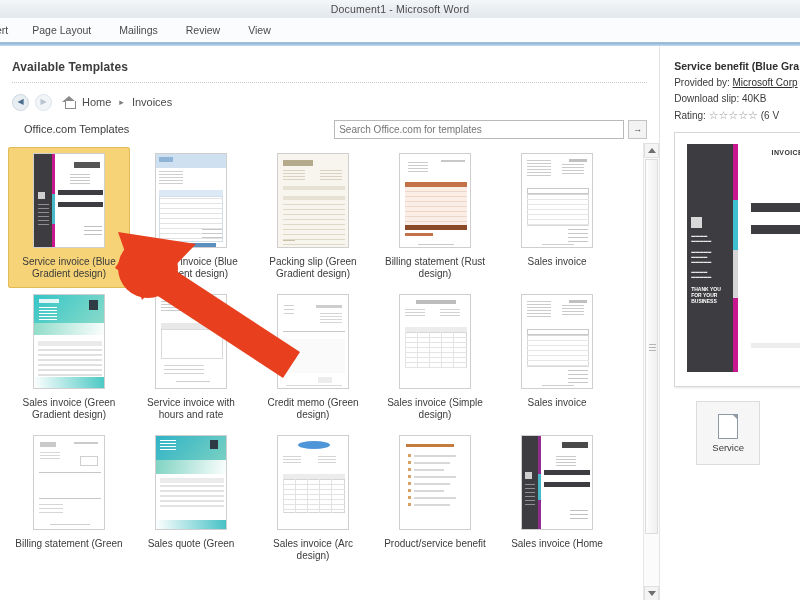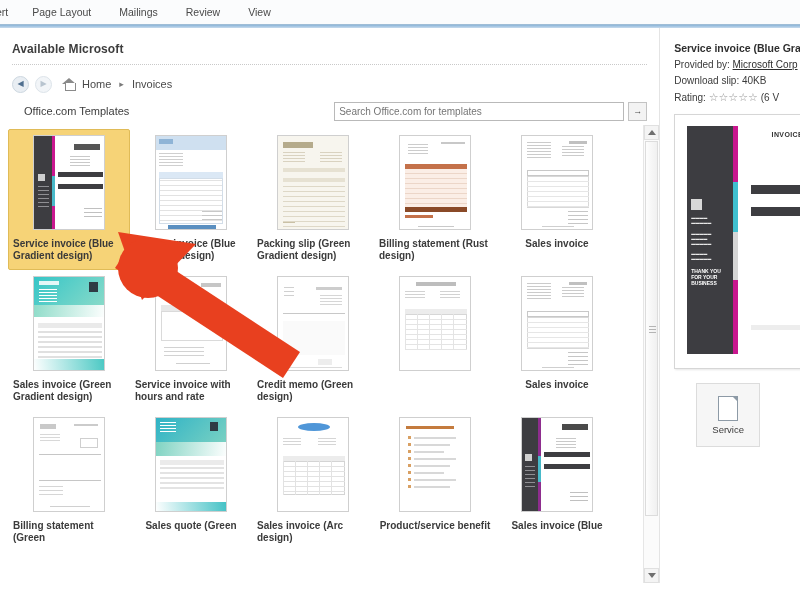--- a/index.html
+++ b/index.html
@@ -109,21 +109,21 @@
   .tpl.selected{
     background:#f6d377;border:1px solid #e0bb57;border-radius:2px;
     padding:5px 3px 7px 3px;
   }
   .thumb{
     width:72px;height:95px;background:#fff;border:1px solid #cfcfcf;
     position:relative;overflow:hidden;box-sizing:border-box;
   }
   .tpl-label{
     margin-top:8px;font-size:10px;line-height:12px;color:#3b3b3b;
-    max-width:112px;font-weight:bold;
+    text-align:center;max-width:112px;
   }
   .tpl.selected .tpl-label{color:#3a3a3a;}
 
   
   .m{position:absolute;}
 
   
   .vscroll{
     position:absolute;right:0;top:0;width:15px;height:100%;
     background:#fbfbfb;border-left:1px solid #e6e6e6;
@@ -189,35 +189,38 @@
   .dl-label{font-size:9.5px;color:#3b3b3b;}
 
   
   .arrow-svg{position:absolute;left:0;top:0;width:800px;height:600px;pointer-events:none;}
 </style>
 </head>
 <body>
 
 <div class="app">
 
+  <div class="titlebar">
+    <span>Document1  -  Microsoft Word</span>
+  </div>
 
   <div class="ribbon" id="ribbon">
       <div class="ribbon-tab clipped">ert</div>
       <div class="ribbon-tab">Page Layout</div>
       <div class="ribbon-tab">Mailings</div>
       <div class="ribbon-tab">Review</div>
       <div class="ribbon-tab">View</div>
     </div>
   <div class="ribbon-accent"></div>
 
   <div class="backstage">
 
     <div class="left-pane">
 
-      <div class="avail-title">Available Microsoft</div>
+      <div class="avail-title">Available Templates</div>
       <div class="dotted-sep"></div>
 
       <div class="nav-bar">
         <div class="nav-arrow">◀</div>
         <div class="nav-arrow dim">▶</div>
         <div class="home-icon">
           <div class="roof"></div>
             <div class="body"></div>
         </div>
         <span class="crumb">Home</span>
@@ -456,20 +459,21 @@
                   <div class="m" style="left: 5px; top: 62px; width: 62px; height: 1px; background: rgb(228, 228, 228);"></div>
                   <div class="m" style="left: 5px; top: 67px; width: 62px; height: 1px; background: rgb(228, 228, 228);"></div>
                   <div class="m" style="left: 5px; top: 72px; width: 62px; height: 1px; background: rgb(228, 228, 228);"></div>
                   <div class="m" style="left: 5px; top: 37px; width: 1px; height: 36px; background: rgb(228, 228, 228);"></div>
                   <div class="m" style="left: 17px; top: 37px; width: 1px; height: 36px; background: rgb(228, 228, 228);"></div>
                   <div class="m" style="left: 29px; top: 37px; width: 1px; height: 36px; background: rgb(228, 228, 228);"></div>
                   <div class="m" style="left: 41px; top: 37px; width: 1px; height: 36px; background: rgb(228, 228, 228);"></div>
                   <div class="m" style="left: 53px; top: 37px; width: 1px; height: 36px; background: rgb(228, 228, 228);"></div>
                 </div>
               </div>
+              <div class="tpl-label">Sales invoice (Simple design)</div>
             </div>
             <div class="tpl">
               <div class="thumb">
                 <div style="position: absolute; inset: 0px; background: rgb(255, 255, 255);">
                   <div class="m" style="left: 5px; top: 6px; width: 24px; height: 1px; background: rgb(203, 203, 203);"></div>
                   <div class="m" style="left: 5px; top: 9px; width: 24px; height: 1px; background: rgb(203, 203, 203);"></div>
                   <div class="m" style="left: 5px; top: 12px; width: 24px; height: 1px; background: rgb(203, 203, 203);"></div>
                   <div class="m" style="left: 5px; top: 15px; width: 24px; height: 1px; background: rgb(203, 203, 203);"></div>
                   <div class="m" style="left: 5px; top: 18px; width: 24px; height: 1px; background: rgb(203, 203, 203);"></div>
                   <div class="m" style="left: 5px; top: 21px; width: 24px; height: 1px; background: rgb(203, 203, 203);"></div>
@@ -605,21 +609,21 @@
                   <div class="m" style="left: 34px; top: 23px; width: 20px; height: 1px; background: rgb(201, 201, 201);"></div>
                   <div class="m" style="left: 34px; top: 26px; width: 20px; height: 1px; background: rgb(201, 201, 201);"></div>
                   <div class="m" style="left: 34px; top: 29px; width: 20px; height: 1px; background: rgb(201, 201, 201);"></div>
                   <div class="m" style="left: 22px; top: 34px; width: 46px; height: 5px; background: rgb(61, 61, 65);"></div>
                   <div class="m" style="left: 22px; top: 46px; width: 46px; height: 5px; background: rgb(61, 61, 65);"></div>
                   <div class="m" style="left: 48px; top: 74px; width: 18px; height: 1px; background: rgb(192, 192, 192);"></div>
                   <div class="m" style="left: 48px; top: 78px; width: 18px; height: 1px; background: rgb(192, 192, 192);"></div>
                   <div class="m" style="left: 48px; top: 82px; width: 18px; height: 1px; background: rgb(192, 192, 192);"></div>
                 </div>
               </div>
-              <div class="tpl-label">Sales invoice (Blue</div>
+              <div class="tpl-label">Sales invoice (Home</div>
             </div>
           </div>
 
         <div class="vscroll">
           <div class="sb-btn">
               <div class="tri-up"></div>
             </div>
           <div class="sb-thumb">
             <div class="sb-grip">
                 <i></i>
@@ -628,21 +632,21 @@
               </div>
           </div>
           <div class="sb-btn bottom">
               <div class="tri-down"></div>
             </div>
         </div>
       </div>
     </div>
 
     <div class="right-pane">
-      <div class="rp-title">Service invoice (Blue Gra</div>
+      <div class="rp-title">Service benefit (Blue Gra</div>
 
       <div class="rp-row">
         <span>Provided by:</span>
         <a href="#">Microsoft Corp</a>
       </div>
 
       <div class="rp-row">
         <span>Download slip:</span>
         <span>40KB</span>
       </div>

